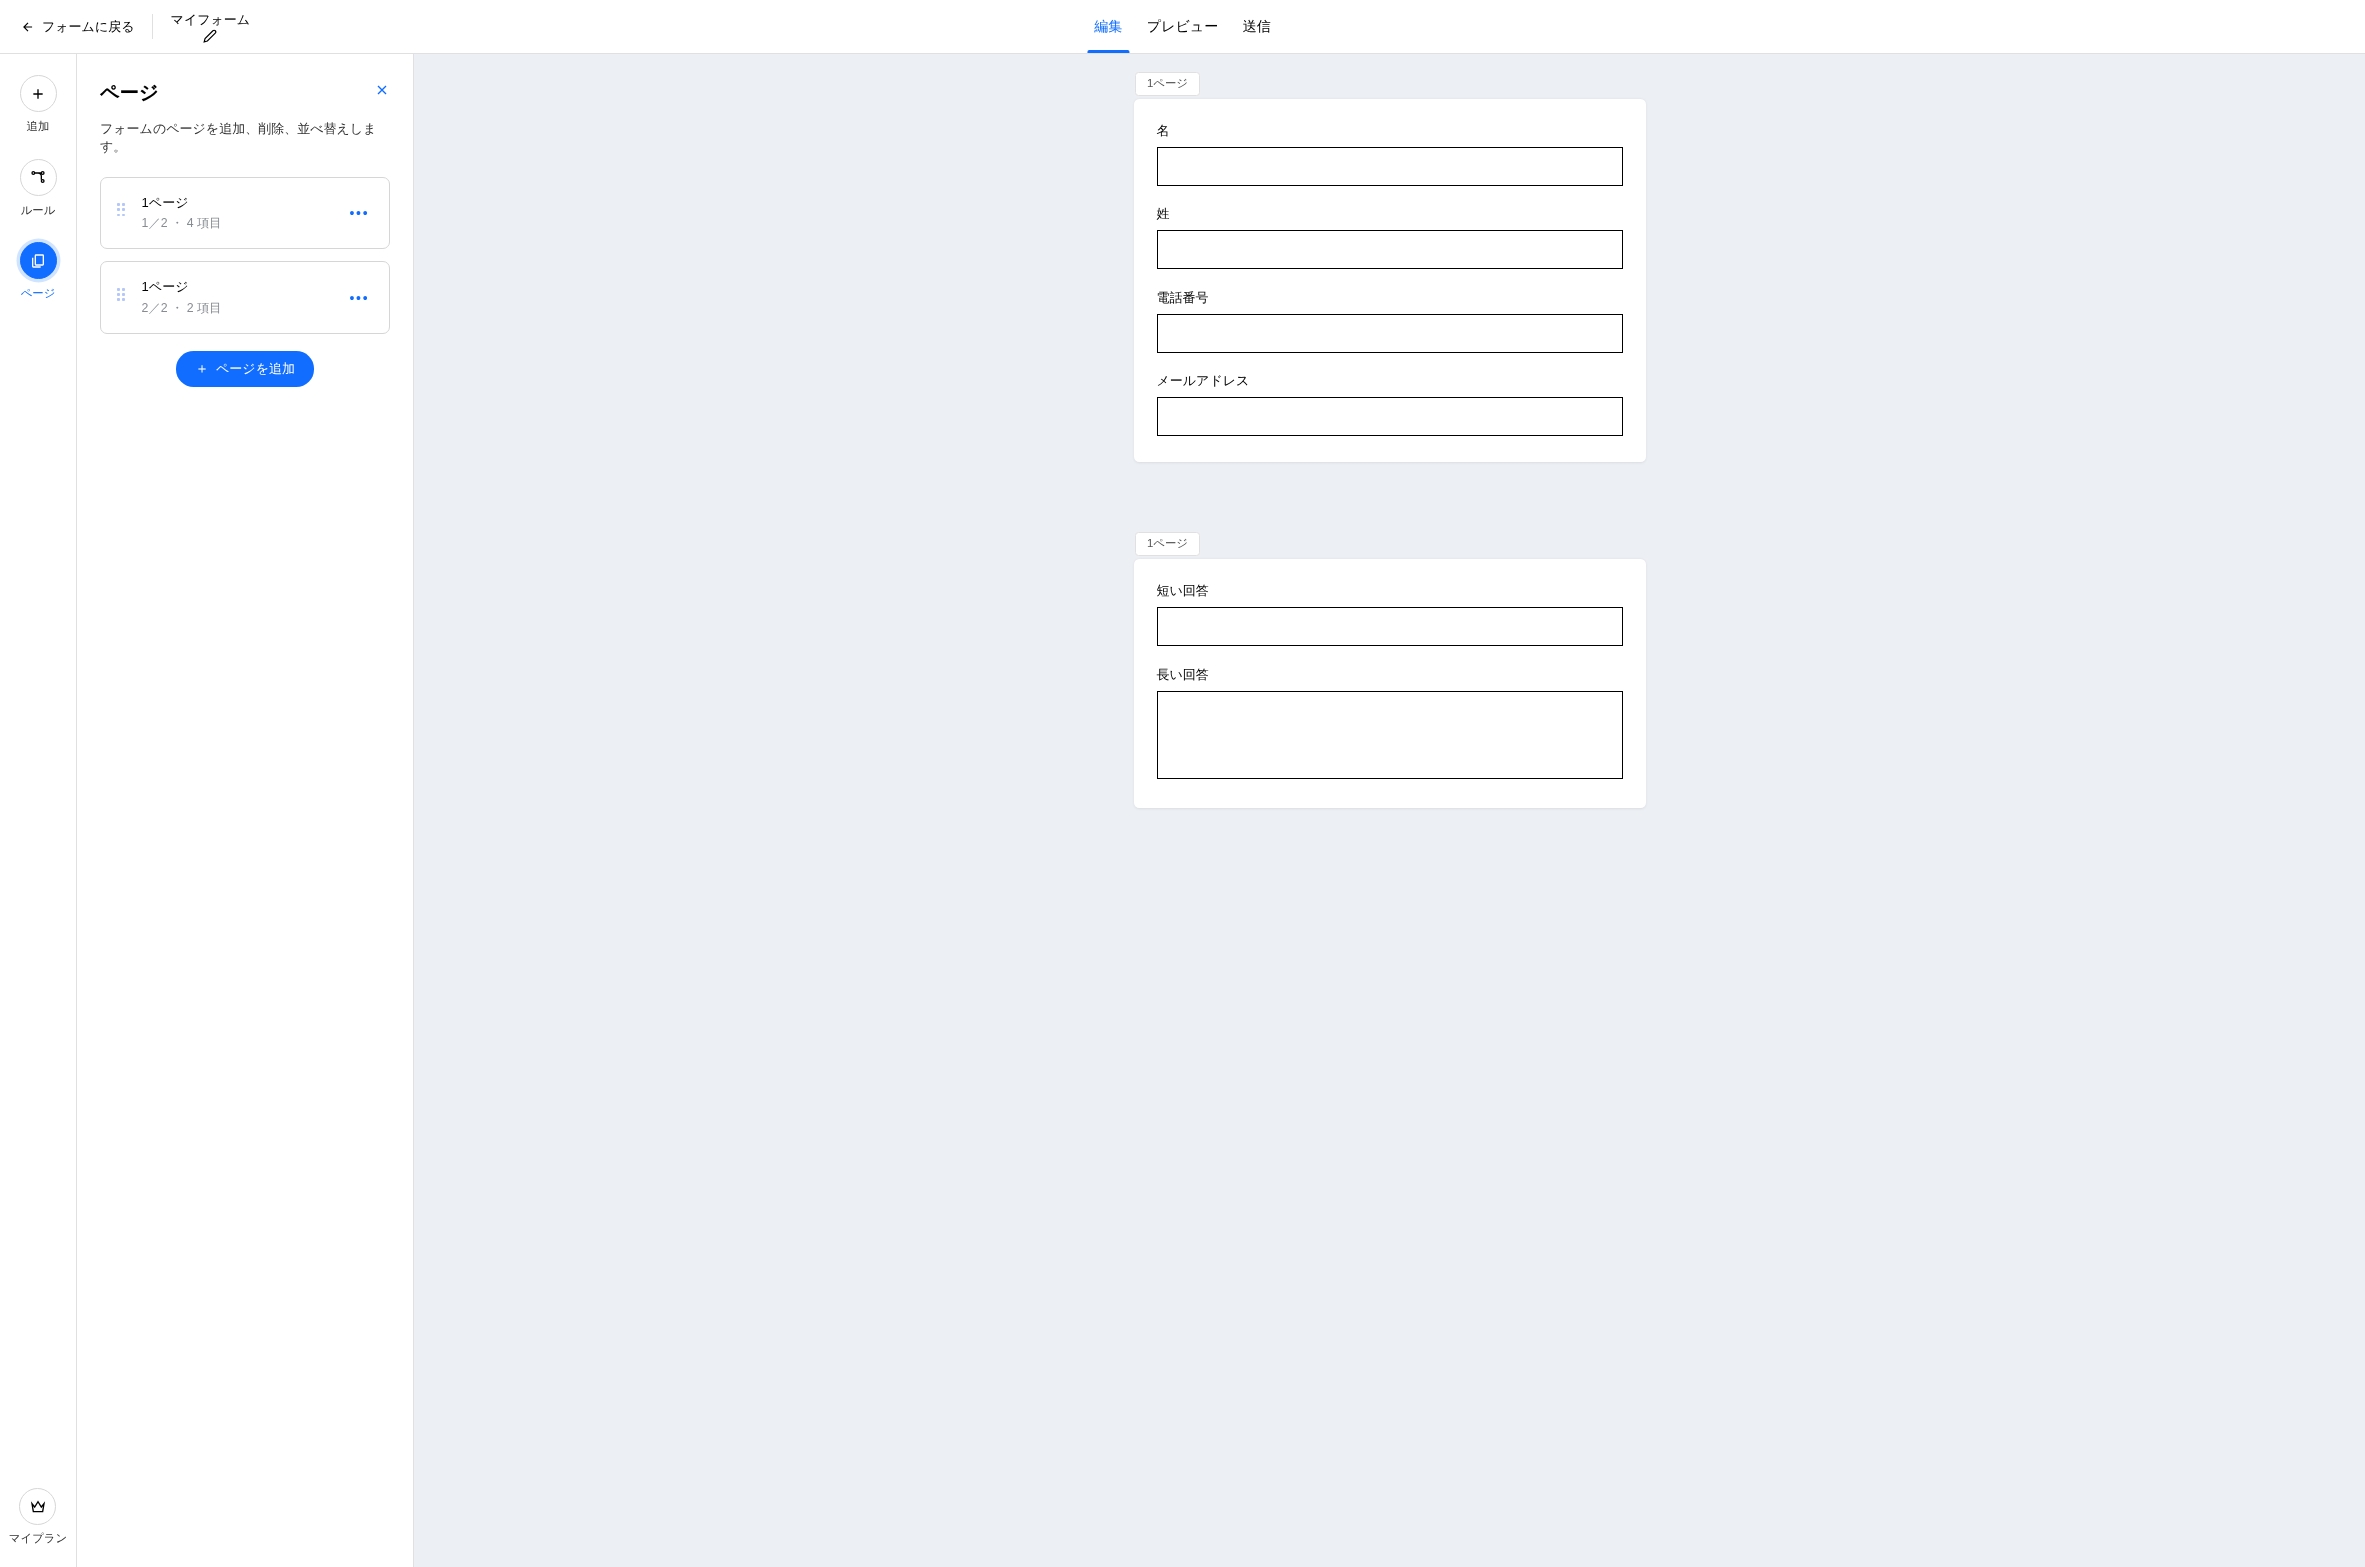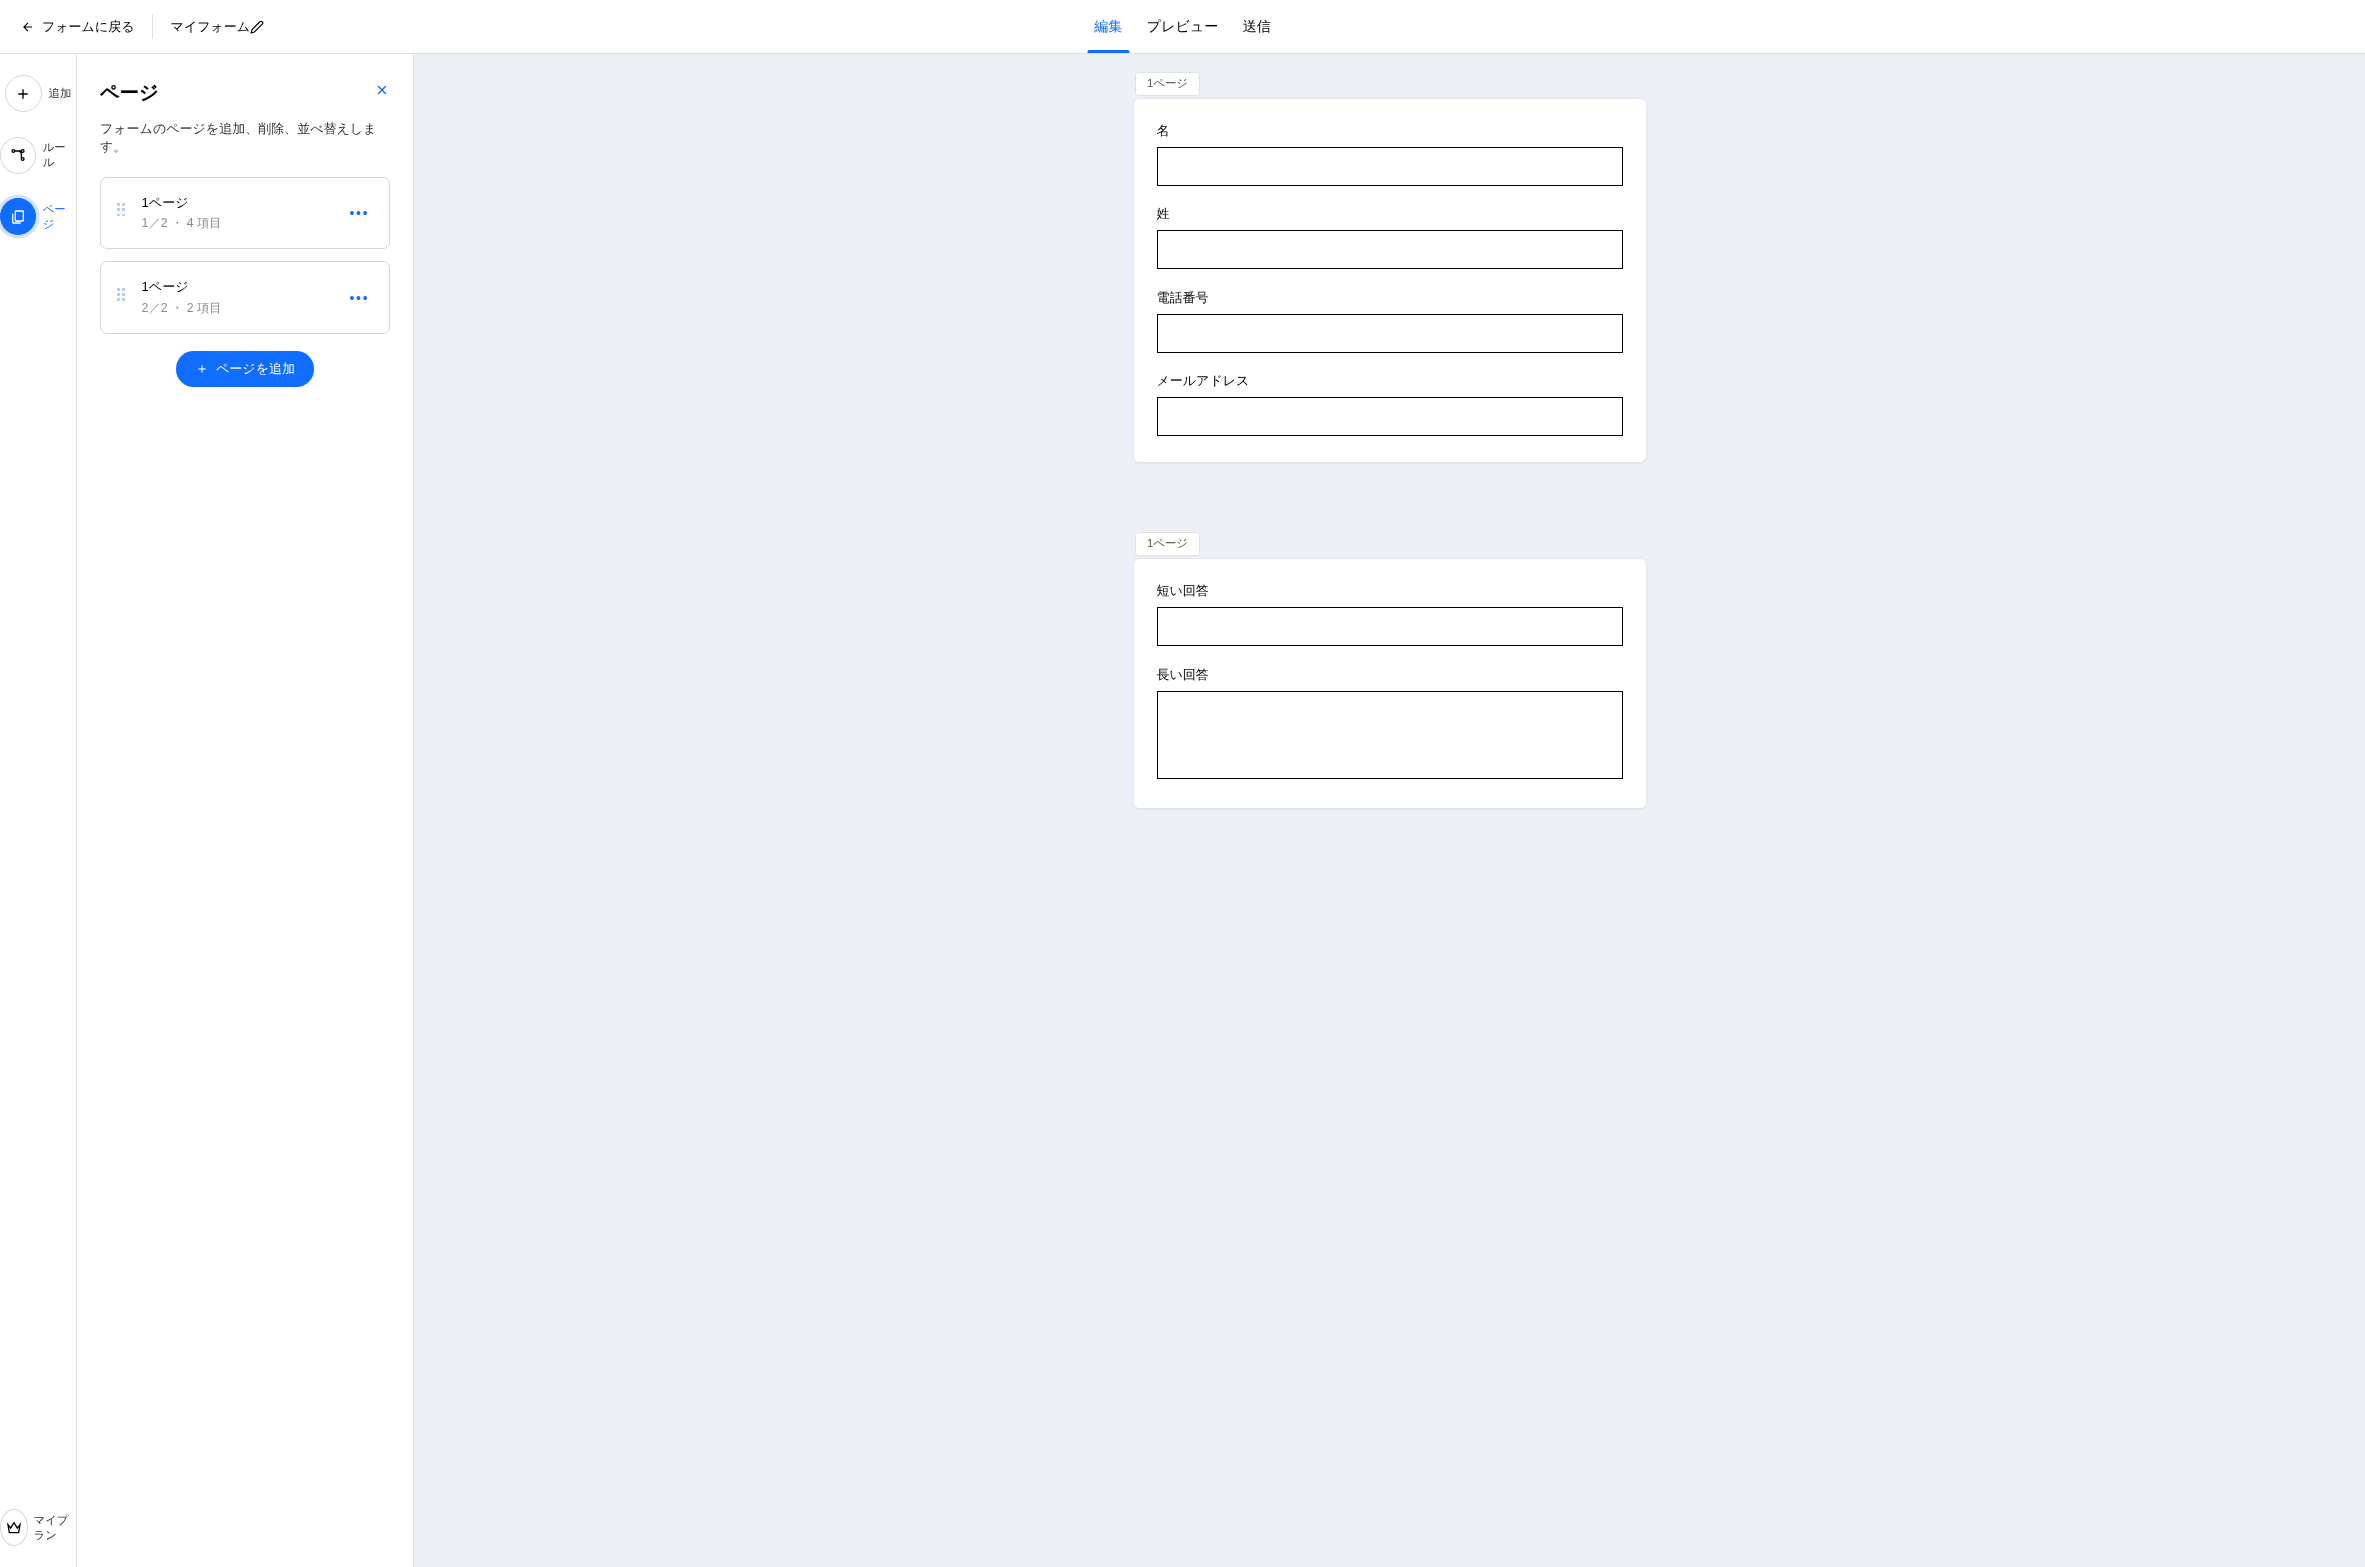--- a/index.html
+++ b/index.html
@@ -44,20 +44,21 @@
       width: 0.9px;
       height: 24.6px;
       background: #e0e0e0;
       margin: 0 7px;
     }
     .form-title-wrap {
       display: flex;
       align-items: center;
       font-size: 13px;
       font-weight: 500;
+      flex-direction: column;
     }
     .edit-icon-wrap {
       width: 14px;
       height: 14px;
       cursor: pointer;
     }
     .header-tabs {
       position: absolute;
       left: 50%;
       transform: translateX(-50%);
@@ -97,21 +98,21 @@
     .left-rail {
       width: 77px;
       border-right: 0.9px solid #e0e0e0;
       display: flex;
       flex-direction: column;
       align-items: center;
       padding: 21px 0;
     }
     .rail-item {
       display: flex;
-      flex-direction: row;
+      flex-direction: column;
       align-items: center;
       gap: 7px;
       margin-bottom: 24.6px;
       cursor: pointer;
     }
     .rail-circle {
       width: 37px;
       height: 37px;
       border-radius: 50%;
       border: 0.9px solid #d6d6d6;

